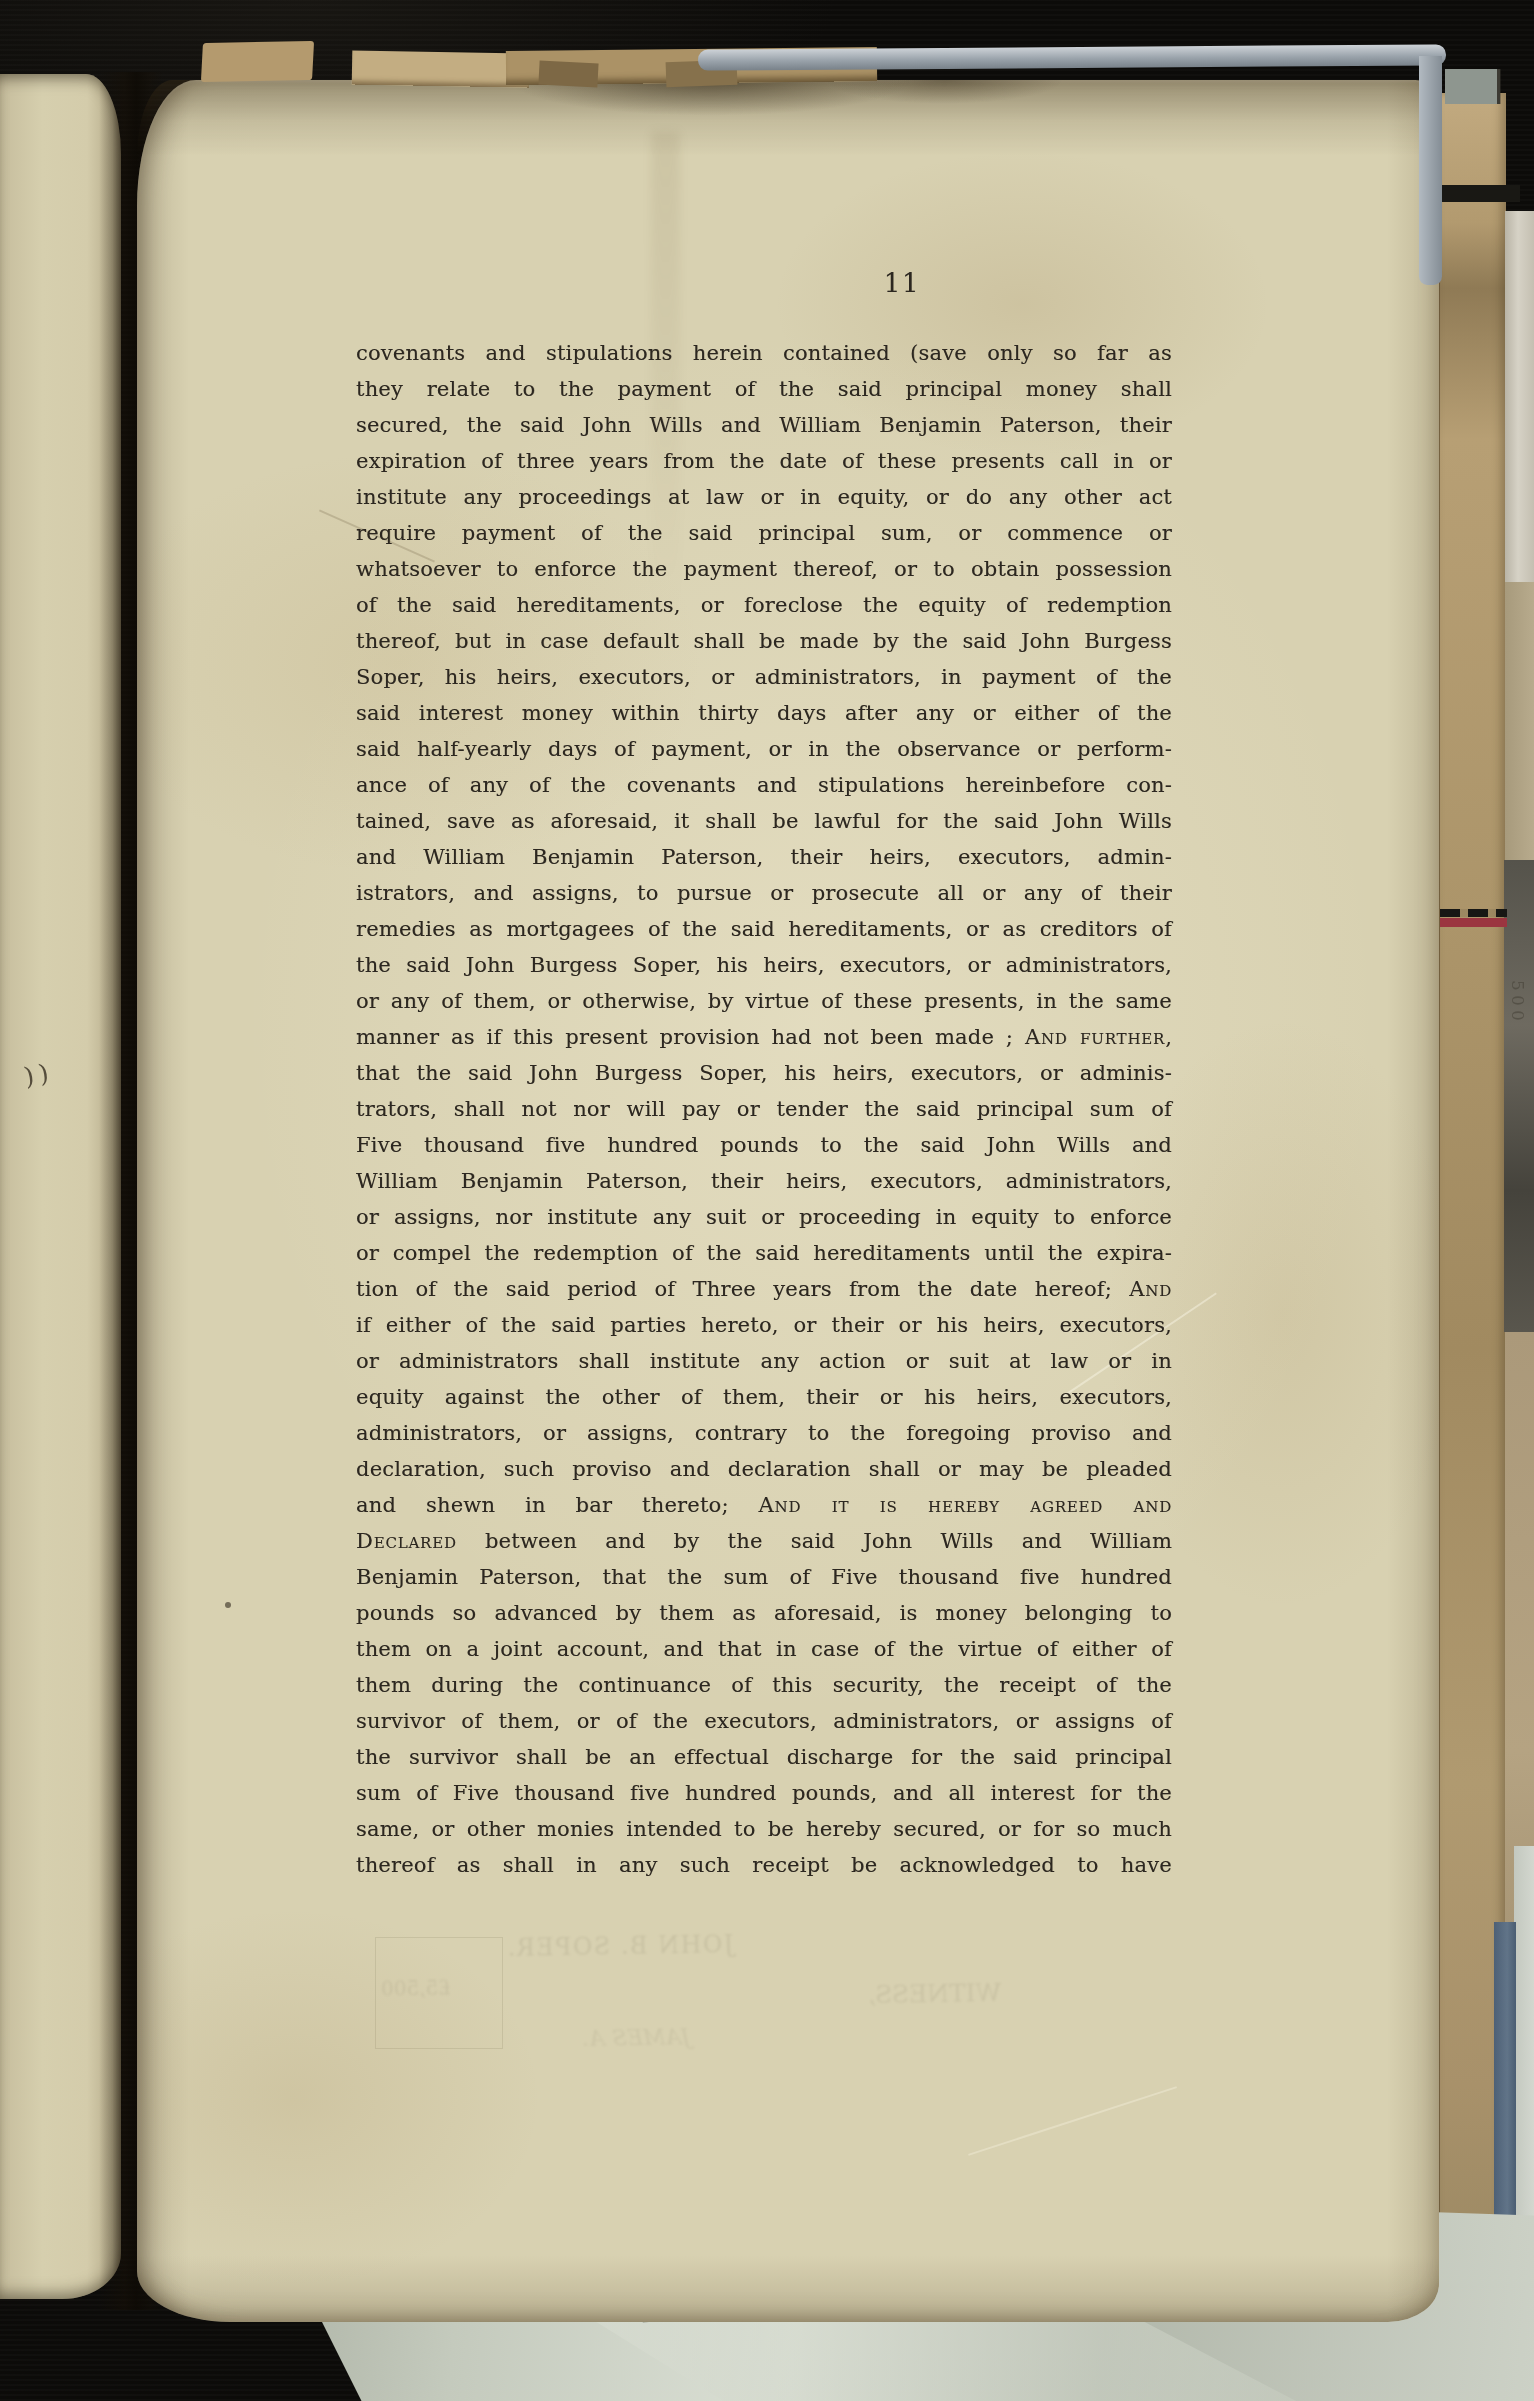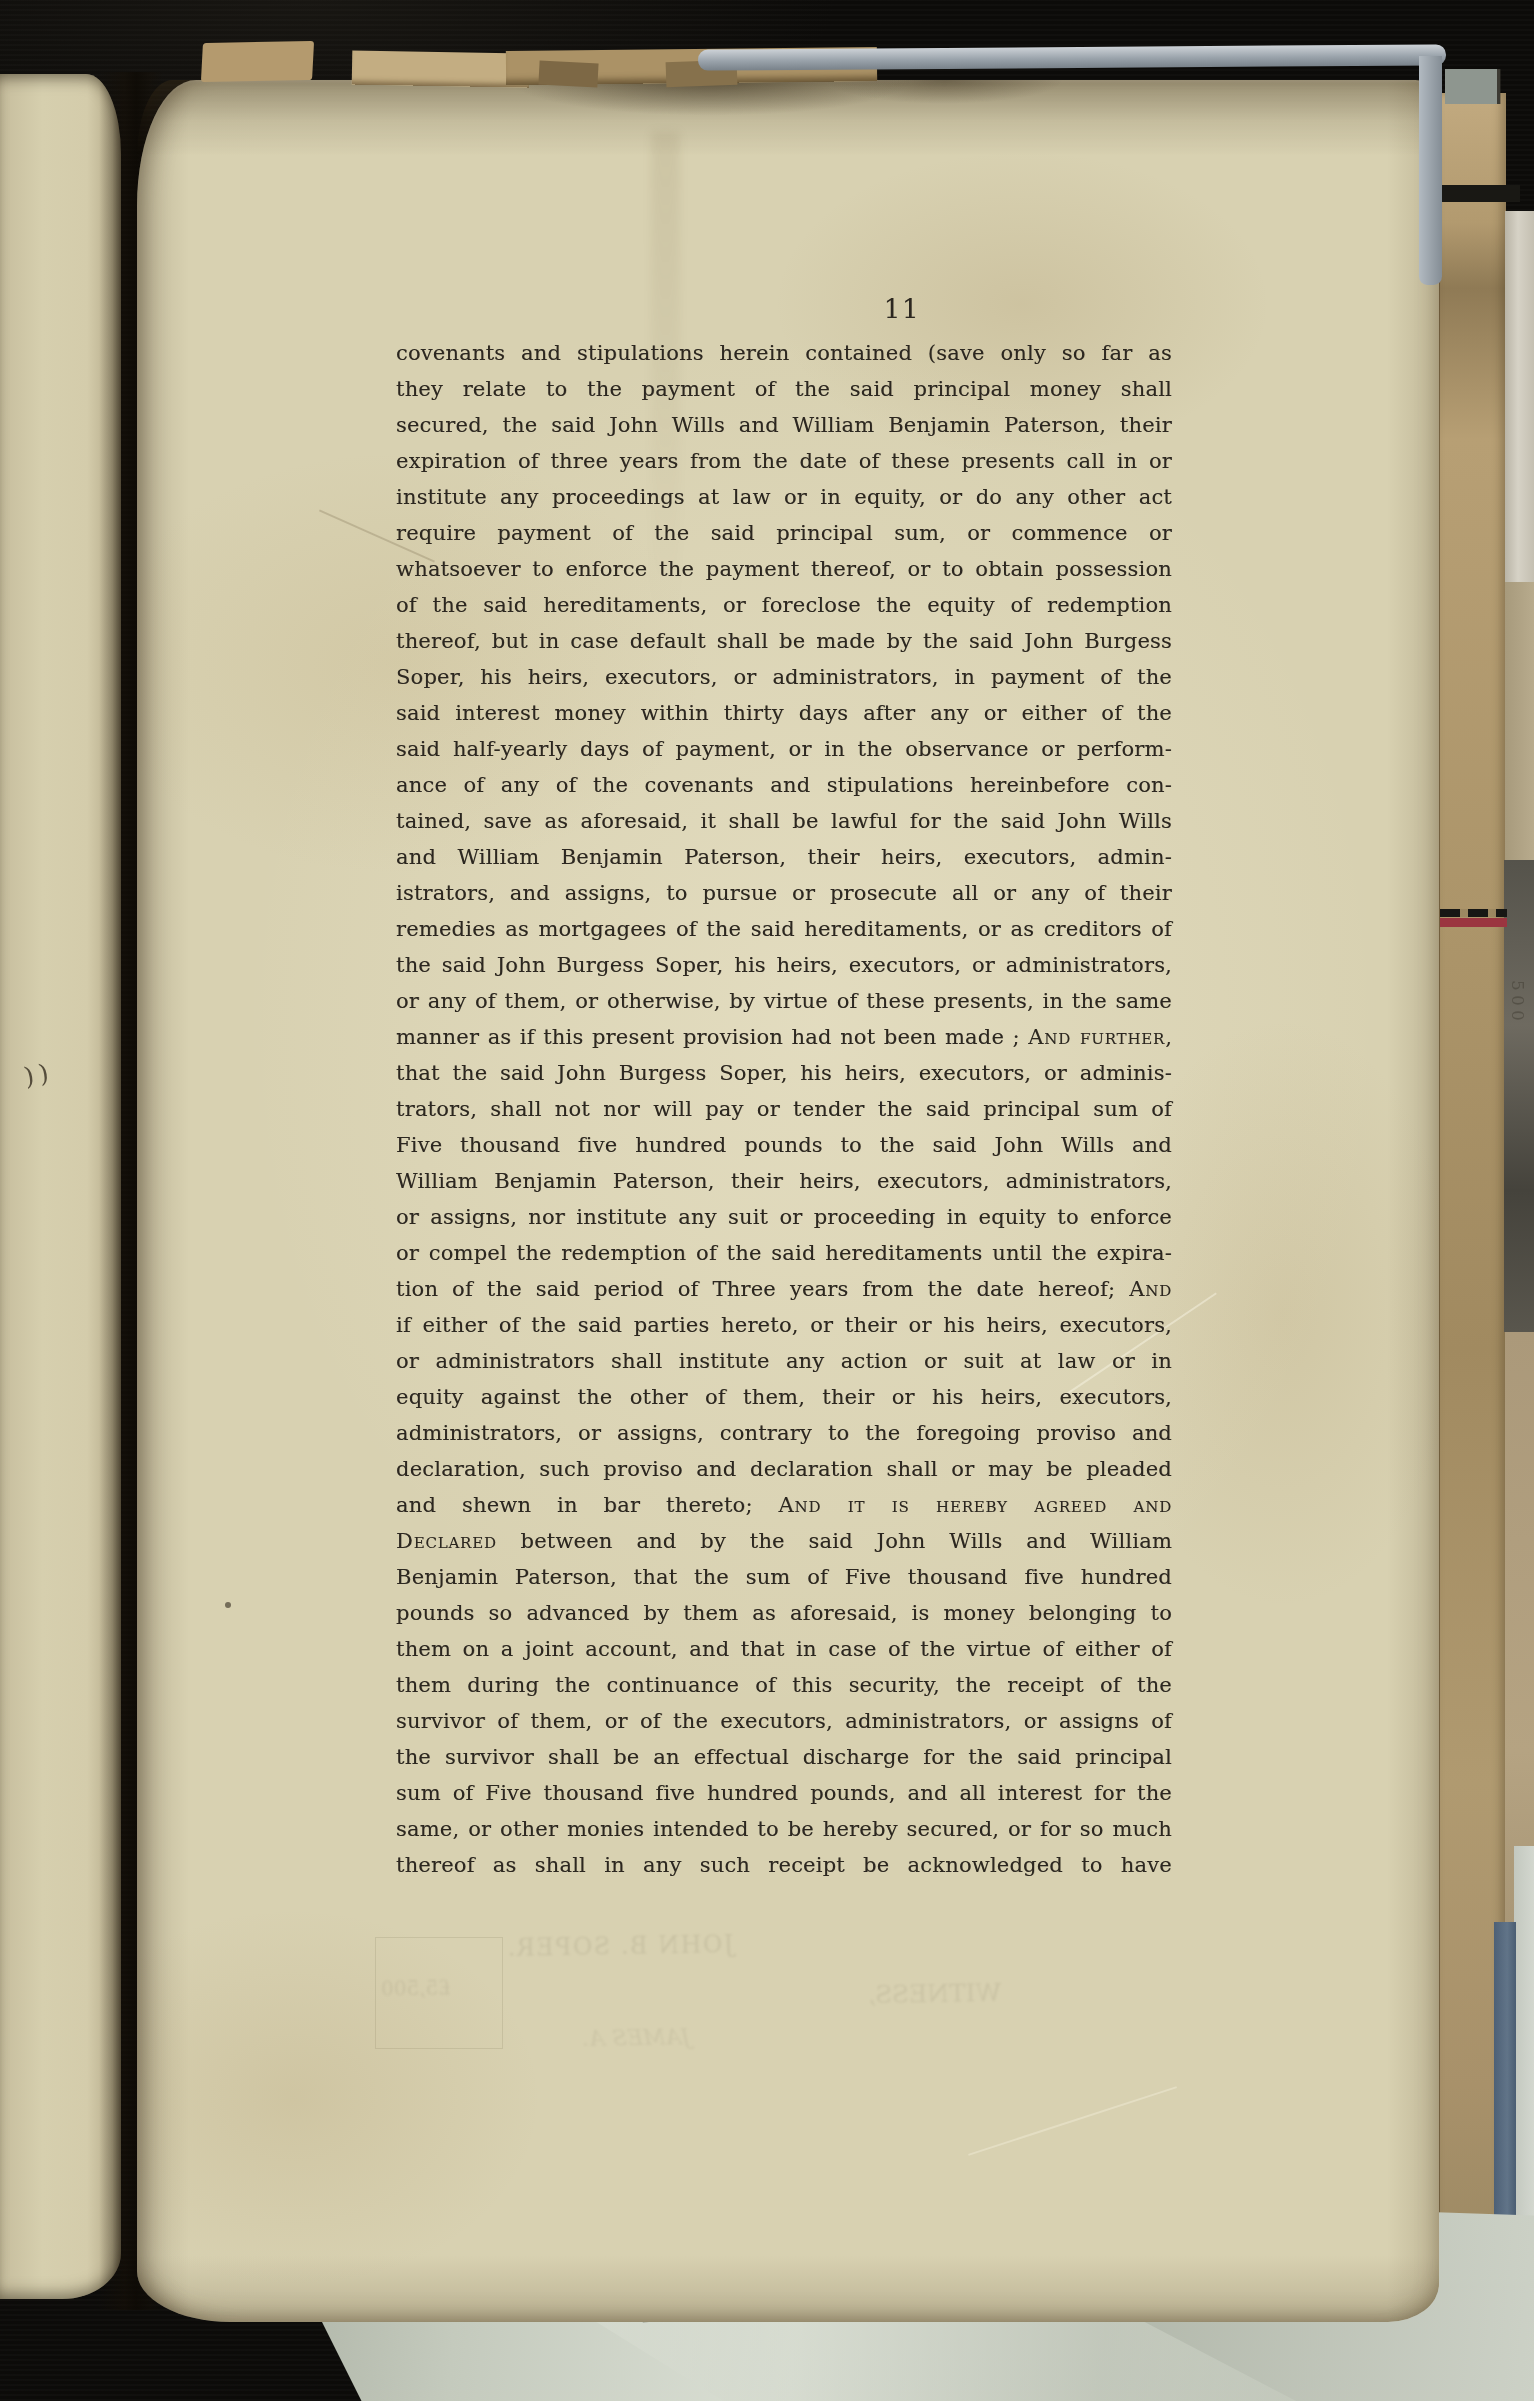--- a/index.html
+++ b/index.html
@@ -88,26 +88,26 @@
   .fray3{left:506px;top:49px;width:371px;height:34px;background:#ab9266;transform:rotate(-.6deg);z-index:4;
     box-shadow:inset 0 -8.4px 6.7px -4.2px rgba(80,62,34,.7);}
   .fray-chunk1{left:539px;top:62px;width:59px;height:23.6px;background:#7d6845;z-index:4;transform:rotate(3deg);}
   .fray-chunk2{left:666px;top:61px;width:71px;height:25px;background:#86714c;z-index:4;transform:rotate(-2deg);}
   .rod-top{left:698px;top:47px;width:748px;height:21px;z-index:4;border-radius:10px;
     background:linear-gradient(180deg,#cdd2d7,#9aa3ab 55%,#79828a);transform:rotate(-.4deg);}
   .rod-side{left:1419px;top:56px;width:23px;height:229px;z-index:4;border-radius:0 0 8.4px 8.4px;
     background:linear-gradient(90deg,#b2bac1,#848d95);}
 
   
-  .page-number{left:357px;top:214px;width:816px;text-align:center;color:var(--ink,#2c2720);
+  .page-number{left:357px;top:188px;width:816px;text-align:center;color:var(--ink,#2c2720);
     font-size:26px;letter-spacing:1.7px;text-shadow:0.3px 0.4px 0 rgba(43,38,30,.4);}
   .text-block{left:219px;top:255px;width:816px;height:1593px;color:var(--ink,#2c2720);}
   .tline{position:static;display:block;height:36px;line-height:36px;font-size:21px;
     letter-spacing:0.2px;text-align:justify;text-align-last:justify;text-justify:inter-word;
-    white-space:normal;text-shadow:0.3px 0.4px 0 rgba(43,38,30,.35);margin-left:40px;}
+    white-space:normal;text-shadow:0.3px 0.4px 0 rgba(43,38,30,.35);}
   .tline span{position:static;}
   .sc{font-variant:small-caps;letter-spacing:0.8px;}
 
   
   .bleed{color:#6e6750;transform:scaleX(-1) rotate(1deg);filter:blur(1.3px);z-index:4;
     font-variant:small-caps;}
   .bt-sign{left:506px;top:1932px;font-size:23.6px;opacity:.14;letter-spacing:1.7px;}
   .bt-witness{left:868px;top:1979px;font-size:25px;opacity:.12;}
   .bt-name{left:582px;top:2025px;font-size:22px;opacity:.10;font-style:italic;}
   .bt-box{left:375px;top:1937px;width:126px;height:110px;border:1.7px solid rgba(115,105,75,.16);z-index:4;}

